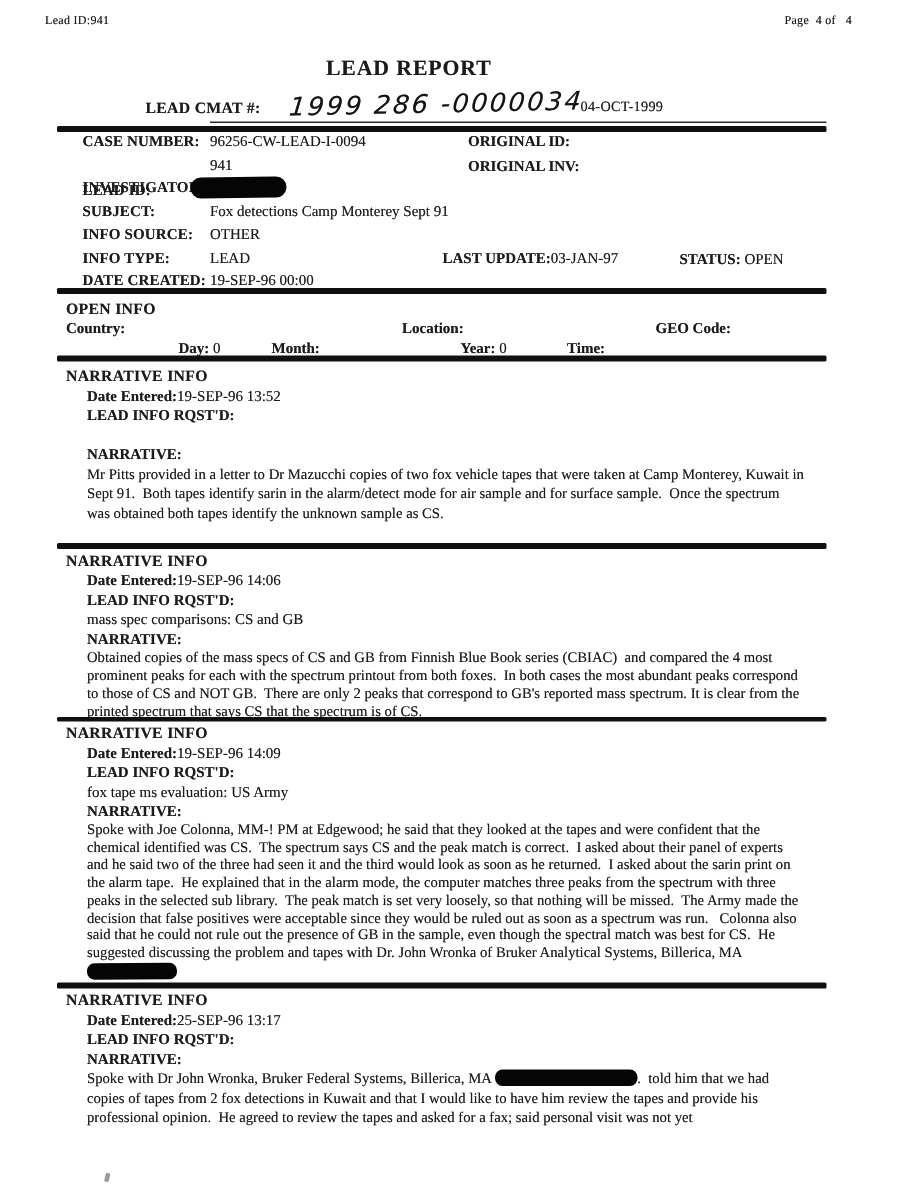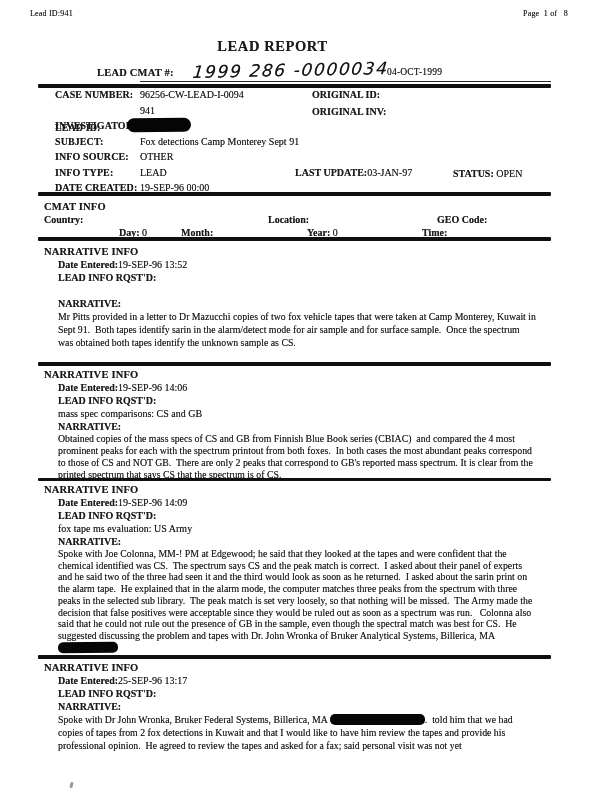--- a/index.html
+++ b/index.html
@@ -38,21 +38,21 @@
   .npara.tight{line-height:11.7px;}
   .redact-inline{background:#060606;display:inline-block;border-radius:5px;vertical-align:-2px;}
   .artifact{position:absolute;width:3px;height:6px;background:#9a9a9a;transform:rotate(14deg);border-radius:1px;}
 </style>
 </head>
 <body>
 
 <div class="sheet scan">
 
   <div class="abs hdr-small" style="left:30px;top:9px;">Lead ID:941</div>
-  <div class="abs hdr-small pre" style="left:523px;top:9px;">Page  1 of   8</div>
+  <div class="abs hdr-small pre" style="left:523px;top:9px;">Page  4 of   4</div>
 
   <div class="abs title" style="left:0;top:38px;">LEAD REPORT</div>
 
   <div class="abs cmat-label" style="left:97px;top:67px;">LEAD CMAT #:</div>
   <div class="abs" style="left:193px;top:60px;">
     <span class="cmat-hand">1999 286 -0000034</span>
   </div>
   <div class="abs cmat-date" style="left:387px;top:67px;">04-OCT-1999</div>
 
   <div class="rule-thin" style="left:140px;top:81px;width:411px;"></div>
@@ -81,28 +81,28 @@
     <span class="abs" style="left:295px;top:167px;font-size:10px;"><span class="b">LAST UPDATE:</span><span>03-JAN-97</span></span>
     <span class="abs" style="left:453px;top:168px;font-size:10px;"><span class="b">STATUS:</span> <span>OPEN</span></span>
 
     <span class="flabel" style="top:182px;">DATE CREATED:</span>
     <span class="fvalue" style="top:182px;">19-SEP-96 00:00</span>
   </div>
 
   <div class="rule" style="top:192px;height:4px;"></div>
 
   <div>
-    <span class="abs ev-hdr" style="left:44px;top:201px;">CMAT INFO</span>
+    <span class="abs ev-hdr" style="left:44px;top:201px;">OPEN INFO</span>
     <span class="abs ev-label" style="left:44px;top:214px;">Country:</span>
     <span class="abs ev-label" style="left:268px;top:214px;">Location:</span>
     <span class="abs ev-label" style="left:437px;top:214px;">GEO Code:</span>
     <span class="abs" style="left:119px;top:227px;font-size:10px;"><span class="b">Day:</span><span class="pre"> 0</span></span>
     <span class="abs ev-label" style="left:181px;top:227px;">Month:</span>
     <span class="abs" style="left:307px;top:227px;font-size:10px;"><span class="b">Year:</span><span class="pre"> 0</span></span>
-    <span class="abs ev-label" style="left:422px;top:227px;">Time:</span>
+    <span class="abs ev-label" style="left:378px;top:227px;">Time:</span>
   </div>
 
   <div class="rule" style="top:237px;height:4px;"></div>
 
   <div class="nsec" style="top:245px;">
     <div class="nhdr">NARRATIVE INFO</div>
     <div class="nline"><span class="lbl">Date Entered:</span><span>19-SEP-96 13:52</span></div>
     <div class="nline lbl b">LEAD INFO RQST'D:</div>
     <div class="nline"></div>
     <div class="nline lbl b">NARRATIVE:</div>

